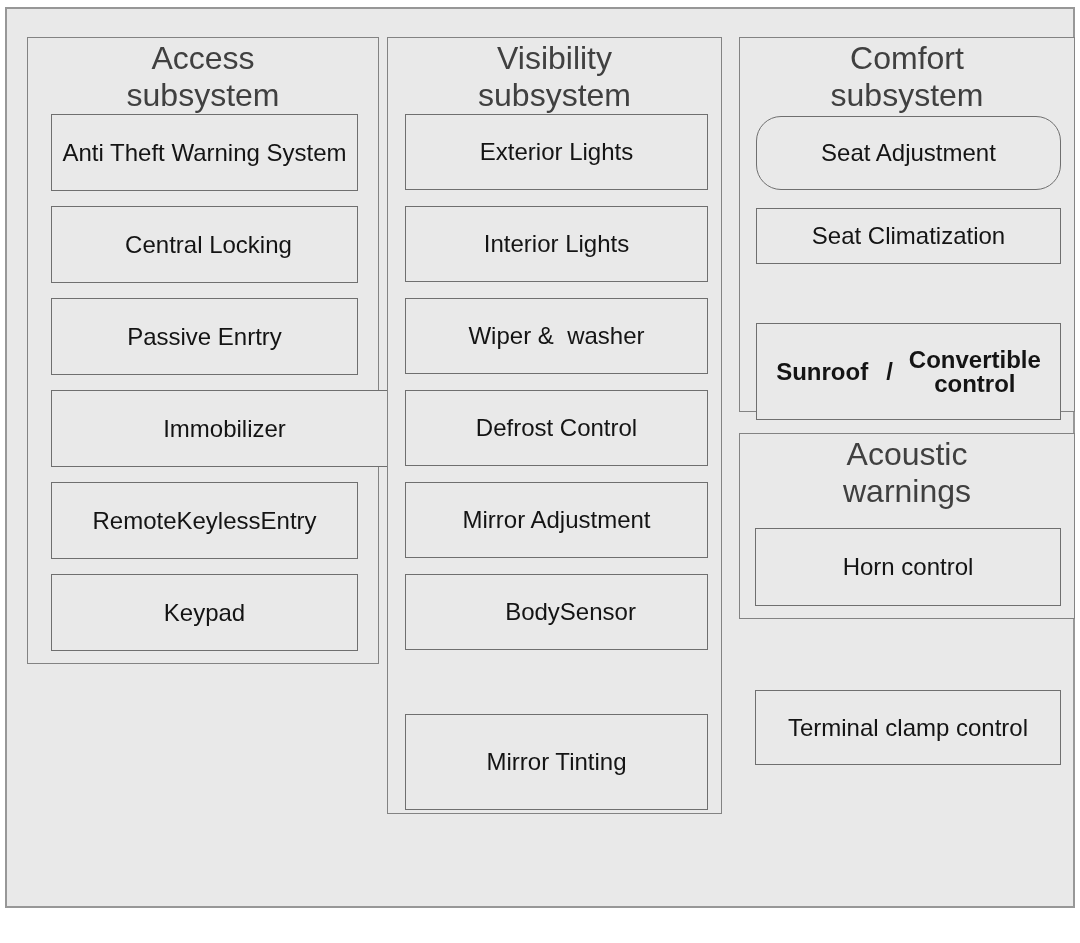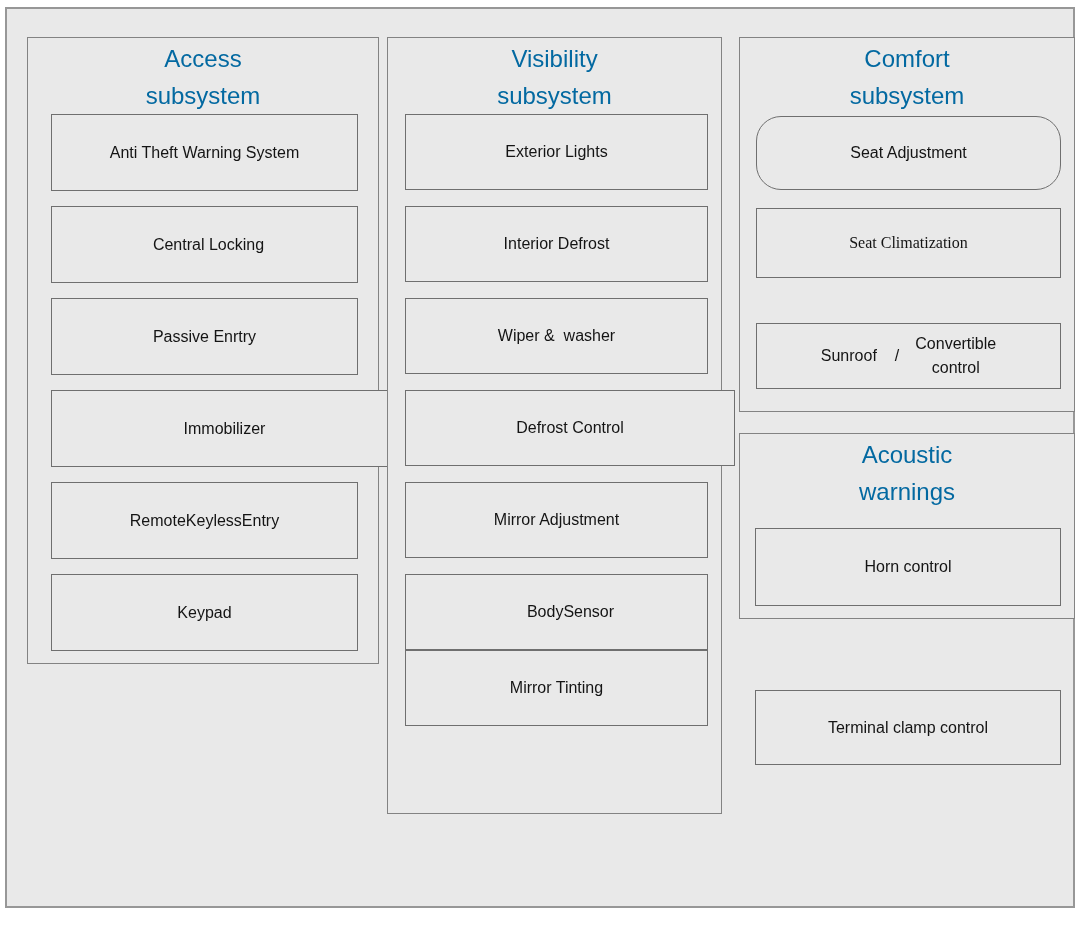--- a/index.html
+++ b/index.html
@@ -24,34 +24,34 @@
   .group {
     position: absolute;
     border: 1.5px solid #838383;
     box-sizing: border-box;
     background: #e9e9e9;
   }
   .group-title {
     position: absolute;
     left: 0; right: 0; top: 2px;
     text-align: center;
-    font-size: 24px;
+    font-size: 32px;
     line-height: 37px;
     white-space: pre-line;
-    color: #0369a1;
+    color: #404040;
   }
   .box {
     position: absolute;
     border: 1.4px solid #6f6f6f;
     background: #e9e9e9;
     box-sizing: border-box;
     display: flex;
     align-items: center;
     justify-content: center;
-    font-size: 16px;
+    font-size: 24px;
     text-align: center;
     white-space: pre-wrap;
     color: #141414;
   }
   .sunroof-sep   { margin: 0 16px 0 18px; }
   .sunroof-right { white-space: pre-line; line-height: 24px; }
   
   .g-access     { left: 20px;  top: 28px;  width: 352px; height: 627px; }
   .g-visibility { left: 380px; top: 28px;  width: 335px; height: 777px; }
   .g-comfort    { left: 732px; top: 28px;  width: 336px; height: 375px; }
@@ -71,34 +71,34 @@
     <div class="box" style="left:23px; top:260px; width:307px; height:77px;">Passive Enrtry</div>
     <div class="box" style="left:23px; top:352px; width:347px; height:77px;">Immobilizer</div>
     <div class="box" style="left:23px; top:444px; width:307px; height:77px;">RemoteKeylessEntry</div>
     <div class="box" style="left:23px; top:536px; width:307px; height:77px;">Keypad</div>
   </div>
 
   <div class="group g-visibility">
     <div class="group-title">Visibility
 subsystem</div>
     <div class="box" style="left:17px; top:76px;  width:303px; height:76px;">Exterior Lights</div>
-    <div class="box" style="left:17px; top:168px; width:303px; height:76px;">Interior Defrost</div>
+    <div class="box" style="left:17px; top:168px; width:303px; height:76px;">Interior Lights</div>
     <div class="box" style="left:17px; top:260px; width:303px; height:76px;">Wiper &amp;  washer</div>
-    <div class="box" style="left:17px; top:352px; width:330px; height:76px;text-align:right;">Defrost Control</div>
+    <div class="box" style="left:17px; top:352px; width:303px; height:76px;text-align:right;">Defrost Control</div>
     <div class="box" style="left:17px; top:444px; width:303px; height:76px;">Mirror Adjustment</div>
     <div class="box" style="left:17px; top:536px; width:303px; height:76px;padding-left:28px;">BodySensor</div>
-    <div class="box" style="left:17px; top:612px; width:303px; height:76px;">Mirror Tinting</div>
+    <div class="box" style="left:17px; top:676px; width:303px; height:96px;">Mirror Tinting</div>
   </div>
 
   <div class="group g-comfort">
     <div class="group-title">Comfort
 subsystem</div>
     <div class="box" style="left:16px; top:78px;  width:305px; height:74px;border-radius:25px;">Seat Adjustment</div>
-    <div class="box" style="left:16px; top:170px; width:305px; height:70px;font-family:Liberation Serif, serif;">Seat Climatization</div>
-    <div class="box" style="left:16px; top:285px; width:305px; height:66px;">
+    <div class="box" style="left:16px; top:170px; width:305px; height:56px;">Seat Climatization</div>
+    <div class="box" style="left:16px; top:285px; width:305px; height:97px;font-weight:bold;">
       <span class="sunroof-left">Sunroof</span>
       <span class="sunroof-sep">/</span>
       <span class="sunroof-right">Convertible
 control</span>
     </div>
   </div>
 
   <div class="group g-acoustic">
     <div class="group-title">Acoustic
 warnings</div>

